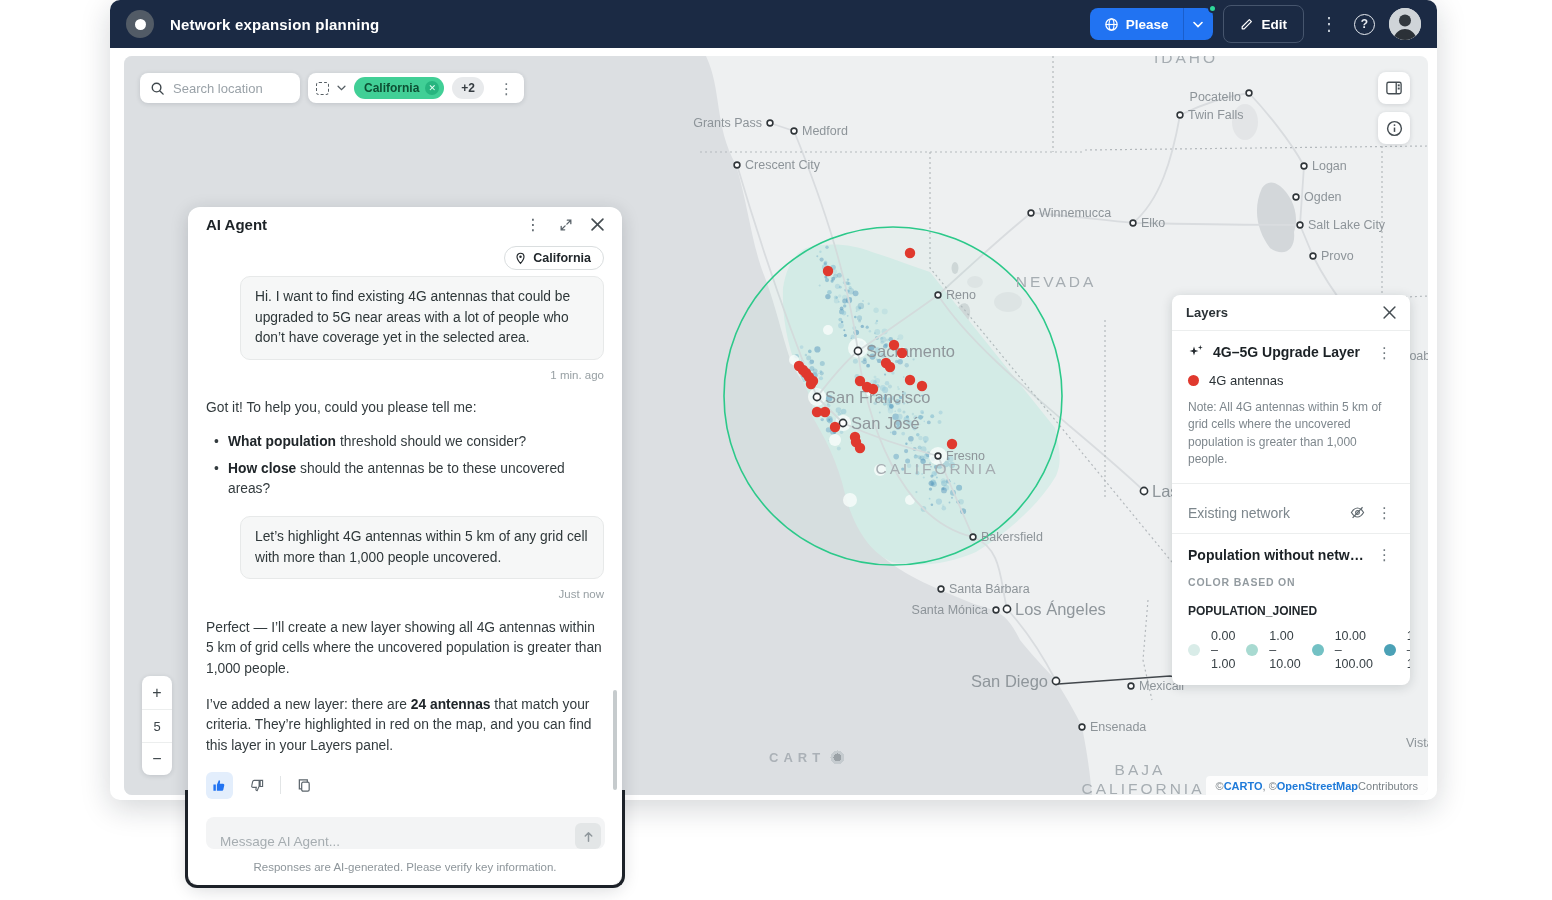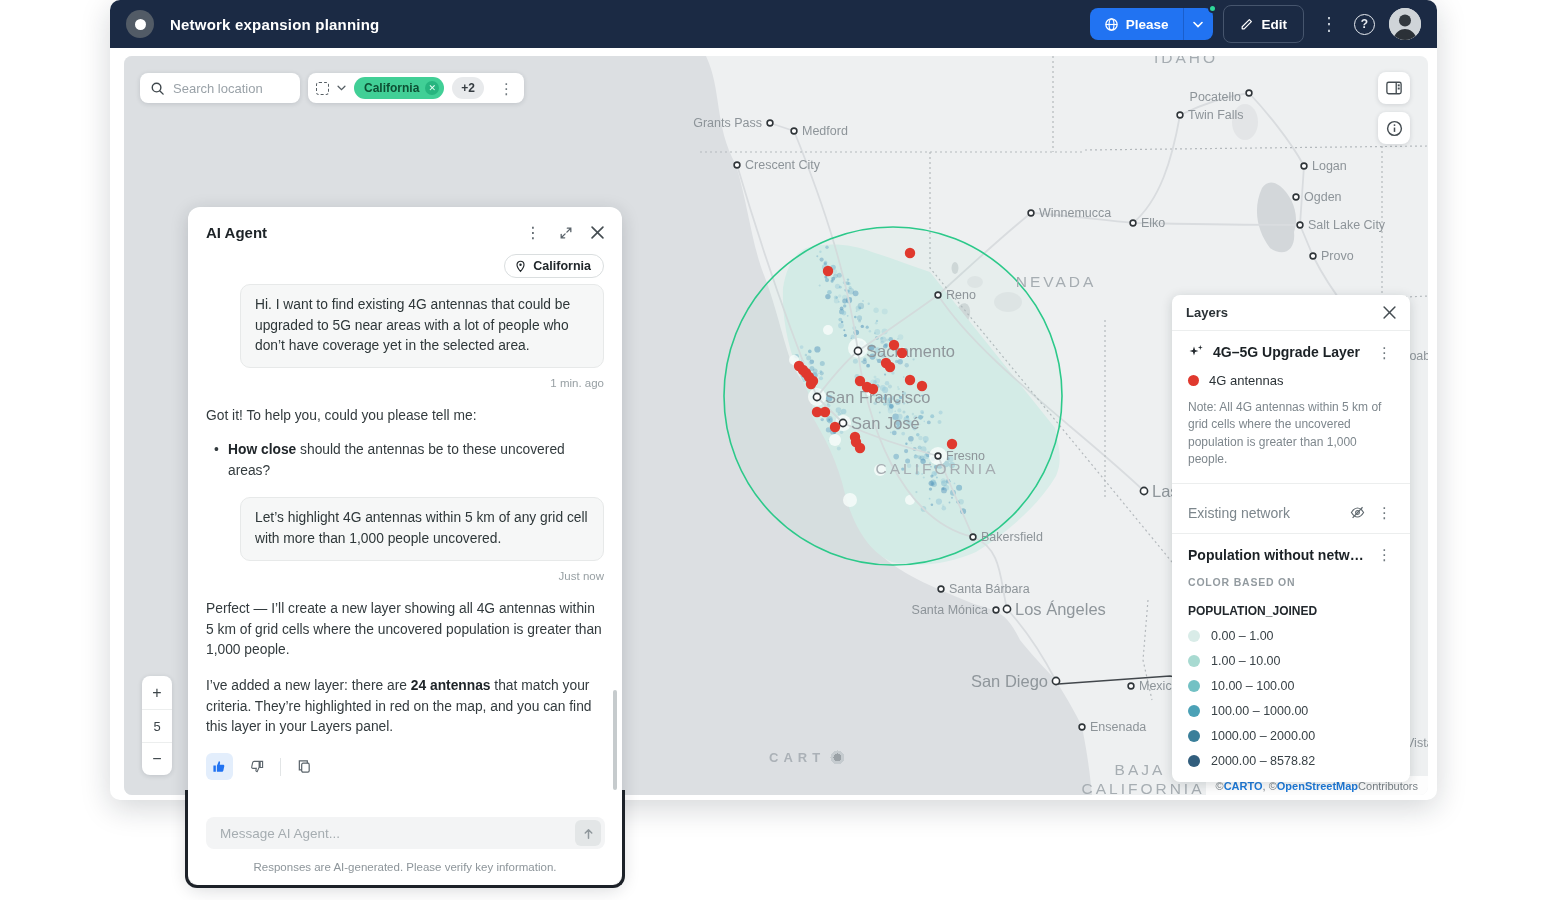--- a/index.html
+++ b/index.html
@@ -75,21 +75,21 @@
           background:radial-gradient(circle,#8f979c 0 4px,#c2c8cc 4px 7px,rgba(194,200,204,0) 7px)}
   .attribution{position:absolute;right:0;bottom:0;height:19px;background:rgba(255,255,255,.85);
                display:flex;align-items:center;padding:0 10px;font-size:11px;color:#7a8287;border-radius:4px 0 0 0}
   .attribution a{color:#1e7ad9;font-weight:700;text-decoration:none;cursor:pointer}
 
   
   .chat{position:absolute;left:78px;top:207px;width:434px;height:678px;background:#fff;border-radius:12px;
         box-shadow:0 4px 18px rgba(20,30,40,.18)}
   .chat-dark-frame{position:absolute;left:-3px;right:-3px;top:583px;bottom:-3px;border:3px solid #1c2128;
                    border-top:none;border-radius:0 0 12px 12px;pointer-events:none}
-  .chat-head{display:flex;align-items:center;padding:16px 18px 6px}
+  .chat-head{display:flex;align-items:center;padding:8px 18px 6px}
   .chat-title{font-size:15px;font-weight:700;color:#1d2327}
   .chat-head-icons{margin-left:auto;display:flex;align-items:center;gap:18px}
   .chat-head-icons .ic{cursor:pointer;display:flex}
   .ctx-row{display:flex;justify-content:flex-end;padding:6px 18px 0}
   .ctx-pill{display:flex;align-items:center;gap:6px;border:1px solid #dadedf;border-radius:999px;
             padding:4px 12px 4px 9px;font-size:12.5px;color:#21272b;font-weight:600;cursor:pointer;background:#fff}
   .msgs{padding:6px 18px 0;font-size:13.8px;color:#333b3e;line-height:1.5}
   .bubble{background:#f6f7f7;border:1px solid #e7e9e9;border-radius:10px;padding:10px 14px;margin-left:34px;color:#2e3739}
   .ts{text-align:right;font-size:11.5px;color:#98a0a4;margin:7px 0 4px}
   .agent{margin-top:14px}
@@ -100,21 +100,21 @@
   .bubble2{margin-top:16px}
   .p-gap{margin-top:15px}
   .fb-row{display:flex;align-items:center;gap:10px;margin-top:15px}
   .fb-up{width:27px;height:27px;border-radius:6px;background:#e3eefc;display:flex;align-items:center;
          justify-content:center;cursor:pointer}
   .fb-down{width:27px;height:27px;border-radius:6px;display:flex;align-items:center;justify-content:center;cursor:pointer}
   .fb-sep{width:1px;height:18px;background:#e2e5e6}
   .fb-copy{width:27px;height:27px;display:flex;align-items:center;justify-content:center;cursor:pointer}
   .chat-scrollbar{position:absolute;right:5px;top:483px;width:4px;height:100px;border-radius:2px;background:#c6cbcd;cursor:pointer}
   .chat-input-row{position:absolute;left:18px;right:17px;bottom:36px;height:32px;background:#f3f4f5;
-                  border-radius:8px;display:flex;align-items:center;padding:0 4px 0 14px}
+                  border-radius:8px;display:flex;align-items:flex-end;padding:0 4px 0 14px}
   .chat-input-row .ph{color:#a6adb1;font-size:13.5px;flex:1}
   .send-btn{width:26px;height:26px;border-radius:6px;background:#e3e6e7;display:flex;align-items:center;
             justify-content:center;cursor:pointer}
   .chat-footer{position:absolute;left:0;right:0;bottom:12px;text-align:center;font-size:11.5px;color:#8d959a}
 
   
   .layers{position:absolute;left:1062px;top:295px;width:238px;background:#fff;border-radius:8px;
           box-shadow:0 2px 12px rgba(20,30,40,.16);overflow:hidden}
   .layers-head{height:36px;display:flex;align-items:center;padding:0 14px;border-bottom:1px solid #eceeee}
   .layers-title{font-size:13px;font-weight:700;color:#2a3135}
@@ -122,21 +122,21 @@
   .lsec{padding:13px 16px 14px}
   .lsec + .lsec{border-top:1px solid #eceeee}
   .lrow{display:flex;align-items:center;gap:9px}
   .lname{font-size:14px;font-weight:700;color:#1b2125;flex:1;white-space:nowrap;overflow:hidden;text-overflow:ellipsis}
   .lname.muted{color:#7c868c;font-weight:400}
   .red-dot{width:11px;height:11px;border-radius:50%;background:#e0392e;flex:none}
   .l-sub{display:flex;align-items:center;gap:10px;margin-top:13px;font-size:13px;color:#2b3236}
   .l-note{margin-top:11px;font-size:12px;line-height:1.45;color:#7e878d}
   .cap{margin-top:13px;font-size:10.5px;letter-spacing:.8px;color:#939ba0;font-weight:600}
   .attr-name{margin-top:16px;font-size:12px;font-weight:700;color:#22282d}
-  .legend{margin-top:11px;display:flex;flex-direction:column;gap:11px}
+  .legend{margin-top:11px;display:flex;flex-direction:row;gap:11px}
   .legend-row{display:flex;align-items:center;gap:11px}
   .legend-dot{width:12px;height:12px;border-radius:50%;flex:none}
   .legend-label{font-size:12.5px;color:#394247}
   .icgray{stroke:#5f686e}
 </style>
 </head>
 <body>
 
 <div class="app">
 
@@ -729,20 +729,21 @@
       </span>
     </div>
 
     <div class="msgs">
       <div class="bubble">Hi. I want to find existing 4G antennas that could be upgraded to 5G near areas with a lot of people who don’t have coverage yet in the selected area.</div>
       <div class="ts">1 min. ago</div>
 
       <div class="agent">
         <span>Got it! To help you, could you please tell me:</span>
         <ul class="agent-bullets">
+          <li><b>What population</b><span> threshold should we consider?</span></li>
           <li><b>How close</b><span> should the antennas be to these uncovered areas?</span></li>
         </ul>
       </div>
 
       <div class="bubble bubble2">Let’s highlight 4G antennas within 5 km of any grid cell with more than 1,000 people uncovered.</div>
       <div class="ts">Just now</div>
 
       <div class="agent">Perfect — I’ll create a new layer showing all 4G antennas within 5 km of grid cells where the uncovered population is greater than 1,000 people.</div>
       <div class="agent p-gap">
         <span>I’ve added a new layer: there are </span><b>24 antennas</b><span> that match your criteria. They’re highlighted in red on the map, and you can find this layer in your Layers panel.</span>

